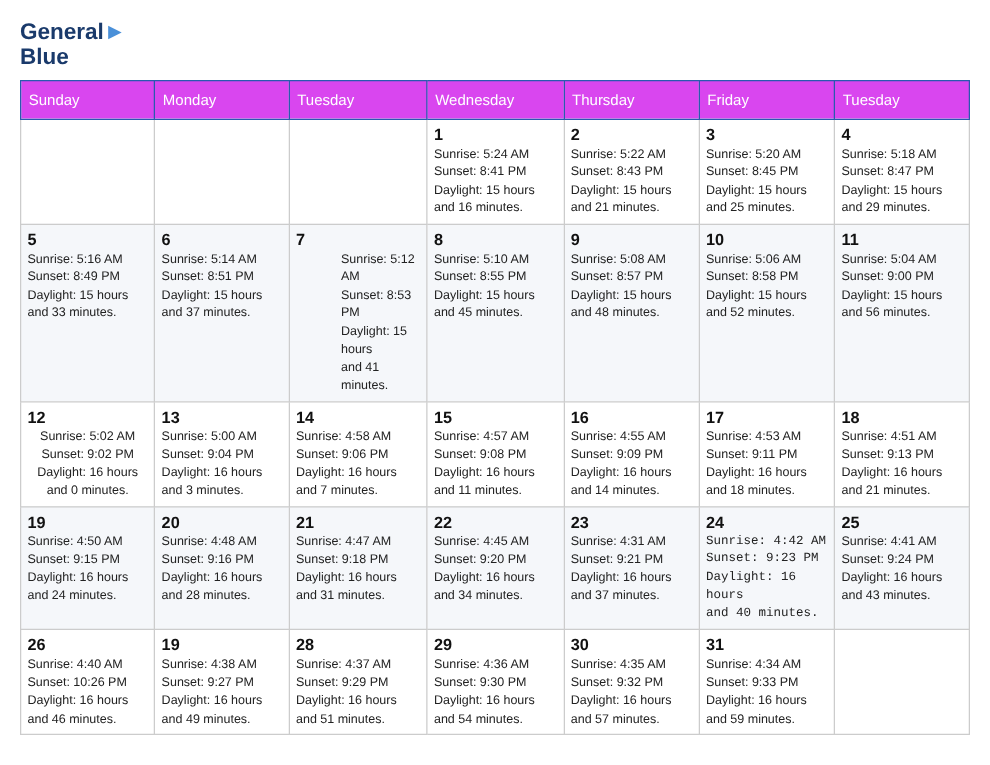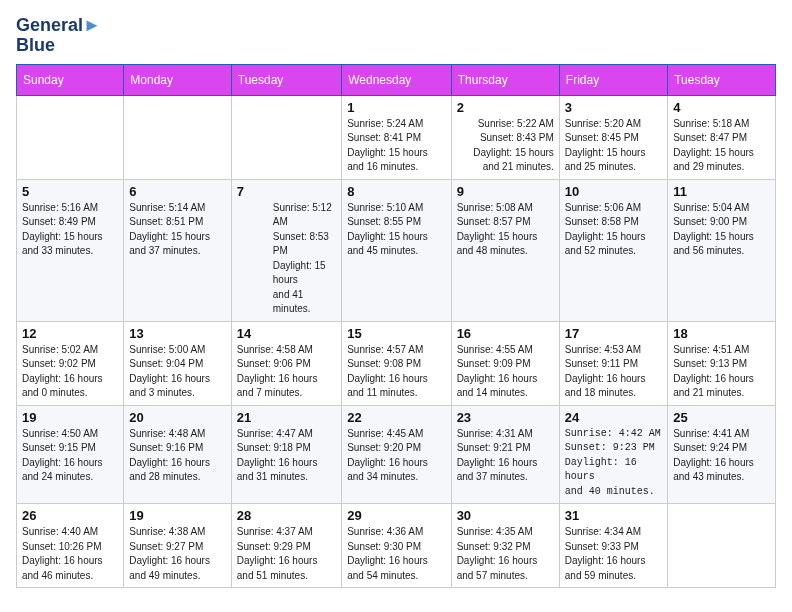--- a/index.html
+++ b/index.html
@@ -120,21 +120,21 @@
         <td class="empty"></td>
         <td>
           <span class="day-num">1</span>
           <div class="day-info" style="white-space: pre-line;">Sunrise: 5:24 AM
 Sunset: 8:41 PM
 Daylight: 15 hours
 and 16 minutes.</div>
         </td>
         <td>
           <span class="day-num">2</span>
-          <div class="day-info" style="white-space: pre-line; text-align: right;">Sunrise: 5:22 AM
+          <div class="day-info" style="white-space: pre-line;">Sunrise: 5:22 AM
 Sunset: 8:43 PM
 Daylight: 15 hours
 and 21 minutes.</div>
         </td>
         <td>
           <span class="day-num">3</span>
           <div class="day-info" style="white-space: pre-line;">Sunrise: 5:20 AM
 Sunset: 8:45 PM
 Daylight: 15 hours
 and 25 minutes.</div>
@@ -194,21 +194,21 @@
           <span class="day-num">11</span>
           <div class="day-info" style="white-space: pre-line;">Sunrise: 5:04 AM
 Sunset: 9:00 PM
 Daylight: 15 hours
 and 56 minutes.</div>
         </td>
       </tr>
       <tr>
         <td>
           <span class="day-num">12</span>
-          <div class="day-info" style="white-space: pre-line;">Sunrise: 5:02 AM
+          <div class="day-info" style="white-space: pre-line; text-align: center;">Sunrise: 5:02 AM
 Sunset: 9:02 PM
 Daylight: 16 hours
 and 0 minutes.</div>
         </td>
         <td>
           <span class="day-num">13</span>
           <div class="day-info" style="white-space: pre-line;">Sunrise: 5:00 AM
 Sunset: 9:04 PM
 Daylight: 16 hours
 and 3 minutes.</div>

